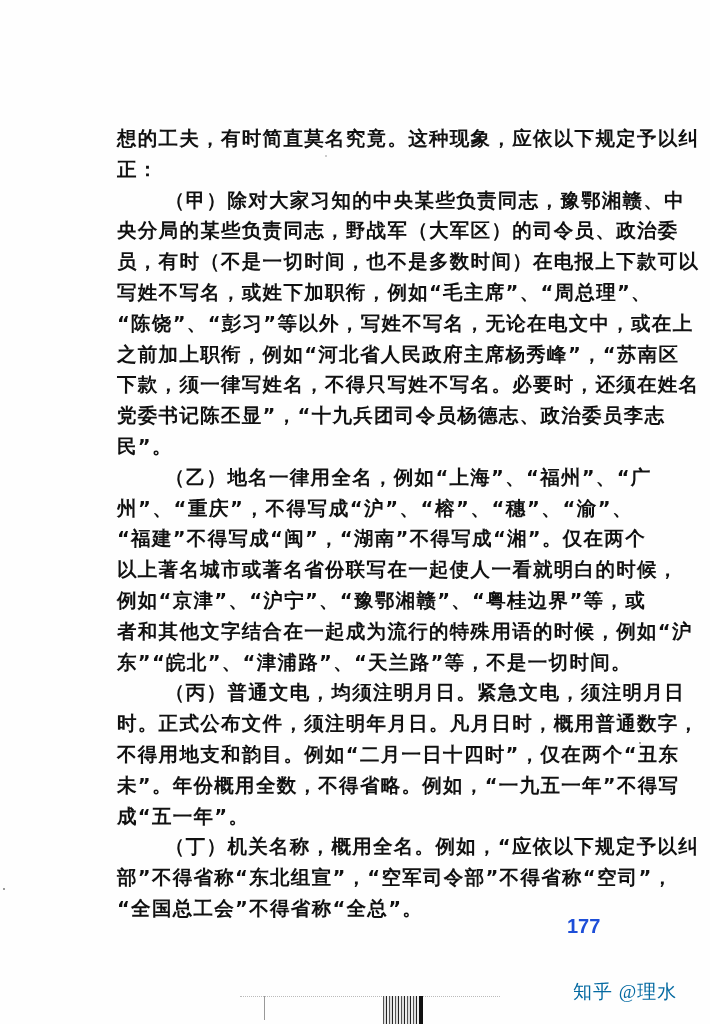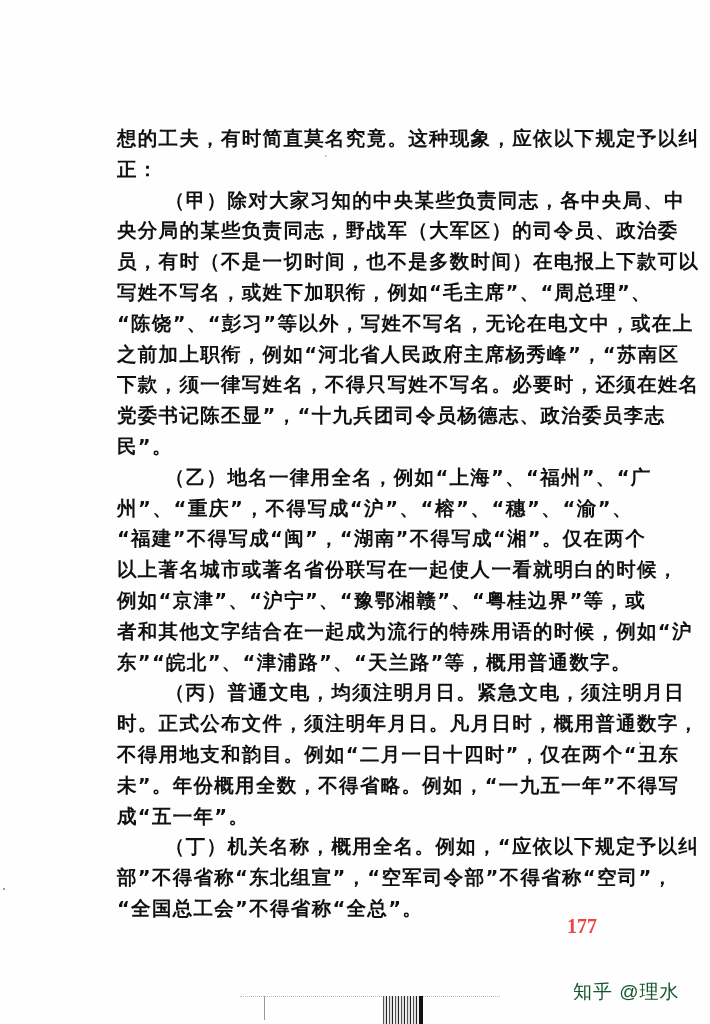--- a/index.html
+++ b/index.html
@@ -42,34 +42,34 @@
     .line.last {
       text-align-last: left;
     }
     .line.indent {
       padding-left: 48px;
     }
     .page-number {
       position: absolute;
       left: 567px;
       top: 915px;
-      font-family: Liberation Serif, serif;
+      font-family: Liberation Sans, sans-serif;
       font-weight: bold;
       font-size: 20px;
-      color: #ef4444;
+      color: #1d4ed8;
       letter-spacing: 0px;
     }
     .watermark {
       position: absolute;
       left: 573px;
       top: 979px;
       font-size: 19px;
-      color: #14532d;
+      color: #0369a1;
       letter-spacing: 1px;
-      font-family: Liberation Sans, sans-serif;
+      font-family: Liberation Serif, serif;
     }
     .scan-bottom {
       position: absolute;
       left: 240px;
       top: 996px;
       width: 260px;
       height: 28px;
     }
     .scan-dash {
       position: absolute;
@@ -111,36 +111,36 @@
     }
   </style>
 </head>
 <body>
 
 <div class="page">
 
   <div class="text-block">
     <div class="line">想的工夫，有时简直莫名究竟。这种现象，应依以下规定予以纠</div>
     <div class="line last">正：</div>
-    <div class="line indent">（甲）除对大家习知的中央某些负责同志，各中央局、中</div>
+    <div class="line indent">（甲）除对大家习知的中央某些负责同志，豫鄂湘赣、中</div>
     <div class="line">央分局的某些负责同志，野战军（大军区）的司令员、政治委</div>
     <div class="line">员，有时（不是一切时间，也不是多数时间）在电报上下款可以</div>
     <div class="line">写姓不写名，或姓下加职衔，例如“毛主席”、“周总理”、</div>
     <div class="line">“陈饶”、“彭习”等以外，写姓不写名，无论在电文中，或在上</div>
     <div class="line">之前加上职衔，例如“河北省人民政府主席杨秀峰”，“苏南区</div>
     <div class="line">下款，须一律写姓名，不得只写姓不写名。必要时，还须在姓名</div>
     <div class="line">党委书记陈丕显”，“十九兵团司令员杨德志、政治委员李志</div>
     <div class="line last">民”。</div>
     <div class="line indent">（乙）地名一律用全名，例如“上海”、“福州”、“广</div>
     <div class="line">州”、“重庆”，不得写成“沪”、“榕”、“穗”、“渝”、</div>
     <div class="line">“福建”不得写成“闽”，“湖南”不得写成“湘”。仅在两个</div>
     <div class="line">以上著名城市或著名省份联写在一起使人一看就明白的时候，</div>
     <div class="line">例如“京津”、“沪宁”、“豫鄂湘赣”、“粤桂边界”等，或</div>
     <div class="line">者和其他文字结合在一起成为流行的特殊用语的时候，例如“沪</div>
-    <div class="line last">东”“皖北”、“津浦路”、“天兰路”等，概用普通数字。</div>
+    <div class="line last">东”“皖北”、“津浦路”、“天兰路”等，不是一切时间。</div>
     <div class="line indent">（丙）普通文电，均须注明月日。紧急文电，须注明月日</div>
     <div class="line">时。正式公布文件，须注明年月日。凡月日时，概用普通数字，</div>
     <div class="line">不得用地支和韵目。例如“二月一日十四时”，仅在两个“丑东</div>
     <div class="line">未”。年份概用全数，不得省略。例如，“一九五一年”不得写</div>
     <div class="line last">成“五一年”。</div>
     <div class="line indent">（丁）机关名称，概用全名。例如，“应依以下规定予以纠</div>
     <div class="line">部”不得省称“东北组宣”，“空军司令部”不得省称“空司”，</div>
     <div class="line last">“全国总工会”不得省称“全总”。</div>
   </div>
 

